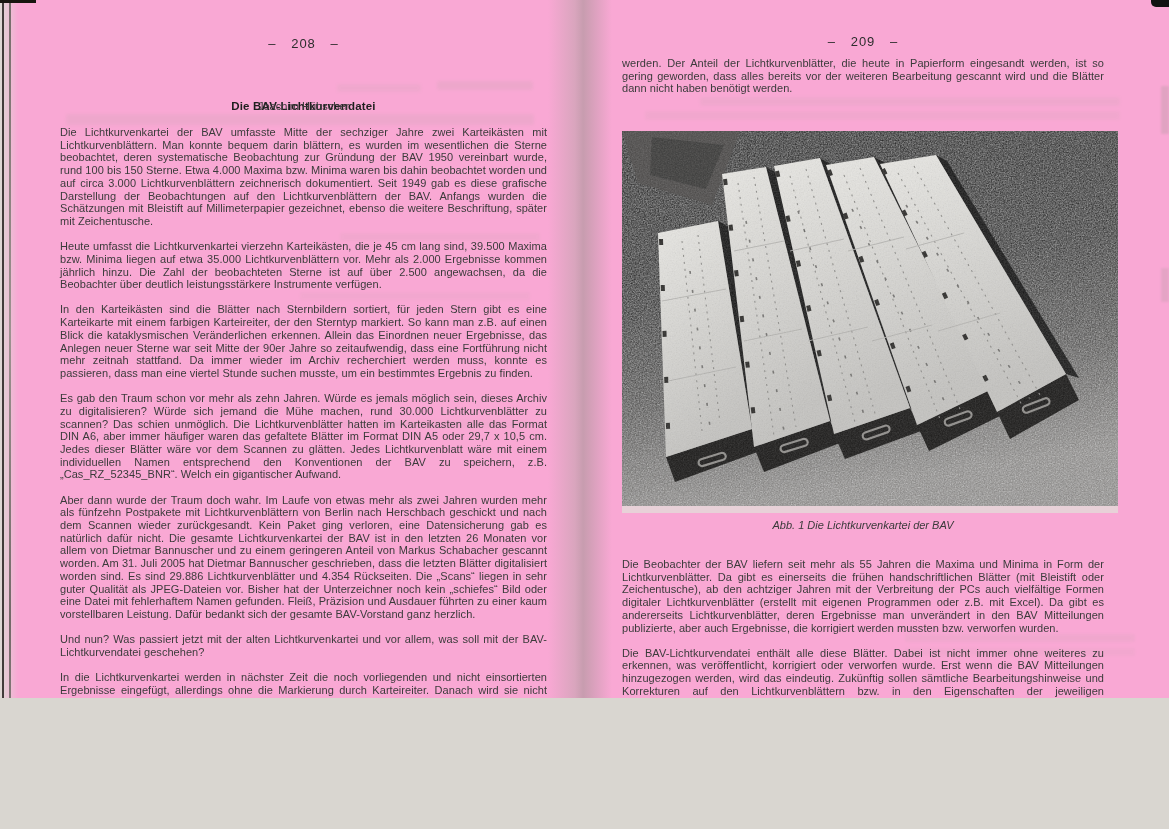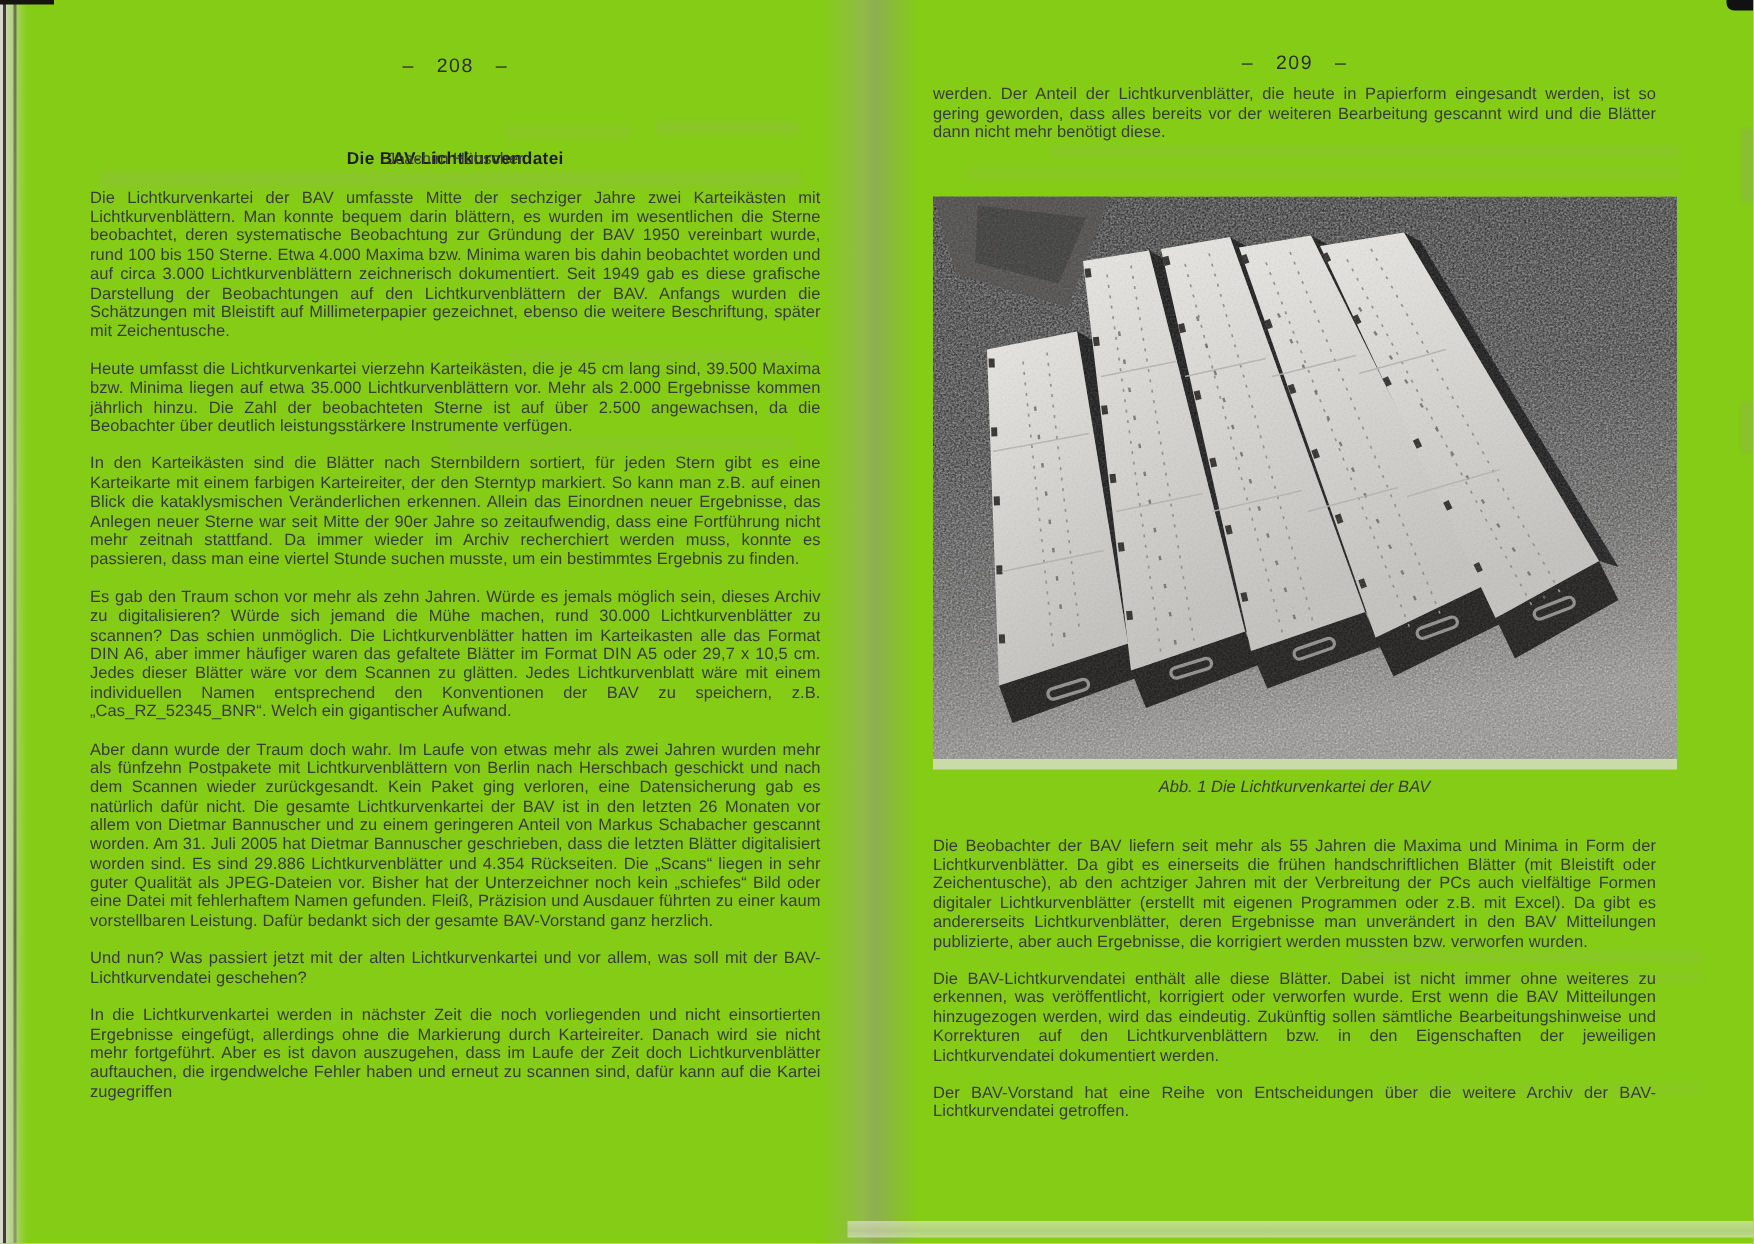--- a/index.html
+++ b/index.html
@@ -1,18 +1,18 @@
 <!DOCTYPE html>
 <html><head>
 <meta charset="utf-8">
 <style>
   html,body{margin:0;padding:0;background:#d9d6d0;}
   #scan{
-    position:relative;width:1169px;height:829px;overflow:hidden;
-    background:#84cc16;
+    position:relative;width:1169px;height:698px;overflow:hidden;
+    background:#f9a8d4;
     font-family:"Liberation Sans",sans-serif;color:#383838;
   }
   .abs{position:absolute;}
   .pagenum{font-size:13px;color:#2d2d2d;text-align:center;letter-spacing:1px;word-spacing:10px;}
   .article-title{font-size:11.5px;font-weight:bold;color:#1f1f1f;text-align:center;letter-spacing:.2px;margin-top:28px;}
   .byline{font-size:11px;text-align:center;color:#3a3a3a;}
   .body-text p{
     margin:0 0 12.5px 0;font-size:11px;line-height:12.7px;
     text-align:justify;color:#3b3b3b;letter-spacing:.05px;
   }
@@ -74,21 +74,21 @@
         <p>Es gab den Traum schon vor mehr als zehn Jahren. Würde es jemals möglich sein, dieses Archiv zu digitalisieren? Würde sich jemand die Mühe machen, rund 30.000 Lichtkurvenblätter zu scannen? Das schien unmöglich. Die Lichtkurvenblätter hatten im Karteikasten alle das Format DIN A6, aber immer häufiger waren das gefaltete Blätter im Format DIN A5 oder 29,7 x 10,5 cm. Jedes dieser Blätter wäre vor dem Scannen zu glätten. Jedes Lichtkurvenblatt wäre mit einem individuellen Namen entsprechend den Konventionen der BAV zu speichern, z.B. „Cas_RZ_52345_BNR“. Welch ein gigantischer Aufwand.</p>
         <p>Aber dann wurde der Traum doch wahr. Im Laufe von etwas mehr als zwei Jahren wurden mehr als fünfzehn Postpakete mit Lichtkurvenblättern von Berlin nach Herschbach geschickt und nach dem Scannen wieder zurückgesandt. Kein Paket ging verloren, eine Datensicherung gab es natürlich dafür nicht. Die gesamte Lichtkurvenkartei der BAV ist in den letzten 26 Monaten vor allem von Dietmar Bannuscher und zu einem geringeren Anteil von Markus Schabacher gescannt worden. Am 31. Juli 2005 hat Dietmar Bannuscher geschrieben, dass die letzten Blätter digitalisiert worden sind. Es sind 29.886 Lichtkurvenblätter und 4.354 Rückseiten. Die „Scans“ liegen in sehr guter Qualität als JPEG-Dateien vor. Bisher hat der Unterzeichner noch kein „schiefes“ Bild oder eine Datei mit fehlerhaftem Namen gefunden. Fleiß, Präzision und Ausdauer führten zu einer kaum vorstellbaren Leistung. Dafür bedankt sich der gesamte BAV-Vorstand ganz herzlich.</p>
         <p>Und nun? Was passiert jetzt mit der alten Lichtkurvenkartei und vor allem, was soll mit der BAV-Lichtkurvendatei geschehen?</p>
         <p>In die Lichtkurvenkartei werden in nächster Zeit die noch vorliegenden und nicht einsortierten Ergebnisse eingefügt, allerdings ohne die Markierung durch Karteireiter. Danach wird sie nicht mehr fortgeführt. Aber es ist davon auszugehen, dass im Laufe der Zeit doch Lichtkurvenblätter auftauchen, die irgendwelche Fehler haben und erneut zu scannen sind, dafür kann auf die Kartei zugegriffen</p>
       </div>
   </div>
 
   <div class="abs" style="left:622px;top:0;width:482px;height:829px">
     <div class="abs pagenum" style="top:34px;width:100%">– 209 –</div>
     <div class="abs body-text" style="top:57px;width:100%">
-        <p>werden. Der Anteil der Lichtkurvenblätter, die heute in Papierform eingesandt werden, ist so gering geworden, dass alles bereits vor der weiteren Bearbeitung gescannt wird und die Blätter dann nicht mehr benötigt diese.</p>
+        <p>werden. Der Anteil der Lichtkurvenblätter, die heute in Papierform eingesandt werden, ist so gering geworden, dass alles bereits vor der weiteren Bearbeitung gescannt wird und die Blätter dann nicht haben benötigt werden.</p>
       </div>
     <div class="abs caption" style="top:519px;width:100%">Abb. 1 Die Lichtkurvenkartei der BAV</div>
     <div class="abs body-text" style="top:558px;width:100%">
         <p>Die Beobachter der BAV liefern seit mehr als 55 Jahren die Maxima und Minima in Form der Lichtkurvenblätter. Da gibt es einerseits die frühen handschriftlichen Blätter (mit Bleistift oder Zeichentusche), ab den achtziger Jahren mit der Verbreitung der PCs auch vielfältige Formen digitaler Lichtkurvenblätter (erstellt mit eigenen Programmen oder z.B. mit Excel). Da gibt es andererseits Lichtkurvenblätter, deren Ergebnisse man unverändert in den BAV Mitteilungen publizierte, aber auch Ergebnisse, die korrigiert werden mussten bzw. verworfen wurden.</p>
         <p>Die BAV-Lichtkurvendatei enthält alle diese Blätter. Dabei ist nicht immer ohne weiteres zu erkennen, was veröffentlicht, korrigiert oder verworfen wurde. Erst wenn die BAV Mitteilungen hinzugezogen werden, wird das eindeutig. Zukünftig sollen sämtliche Bearbeitungshinweise und Korrekturen auf den Lichtkurvenblättern bzw. in den Eigenschaften der jeweiligen Lichtkurvendatei dokumentiert werden.</p>
         <p>Der BAV-Vorstand hat eine Reihe von Entscheidungen über die weitere Archiv der BAV-Lichtkurvendatei getroffen.</p>
       </div>
   </div>
 
   <div class="abs" style="left:622px;top:131px;width:496px;height:375px">

